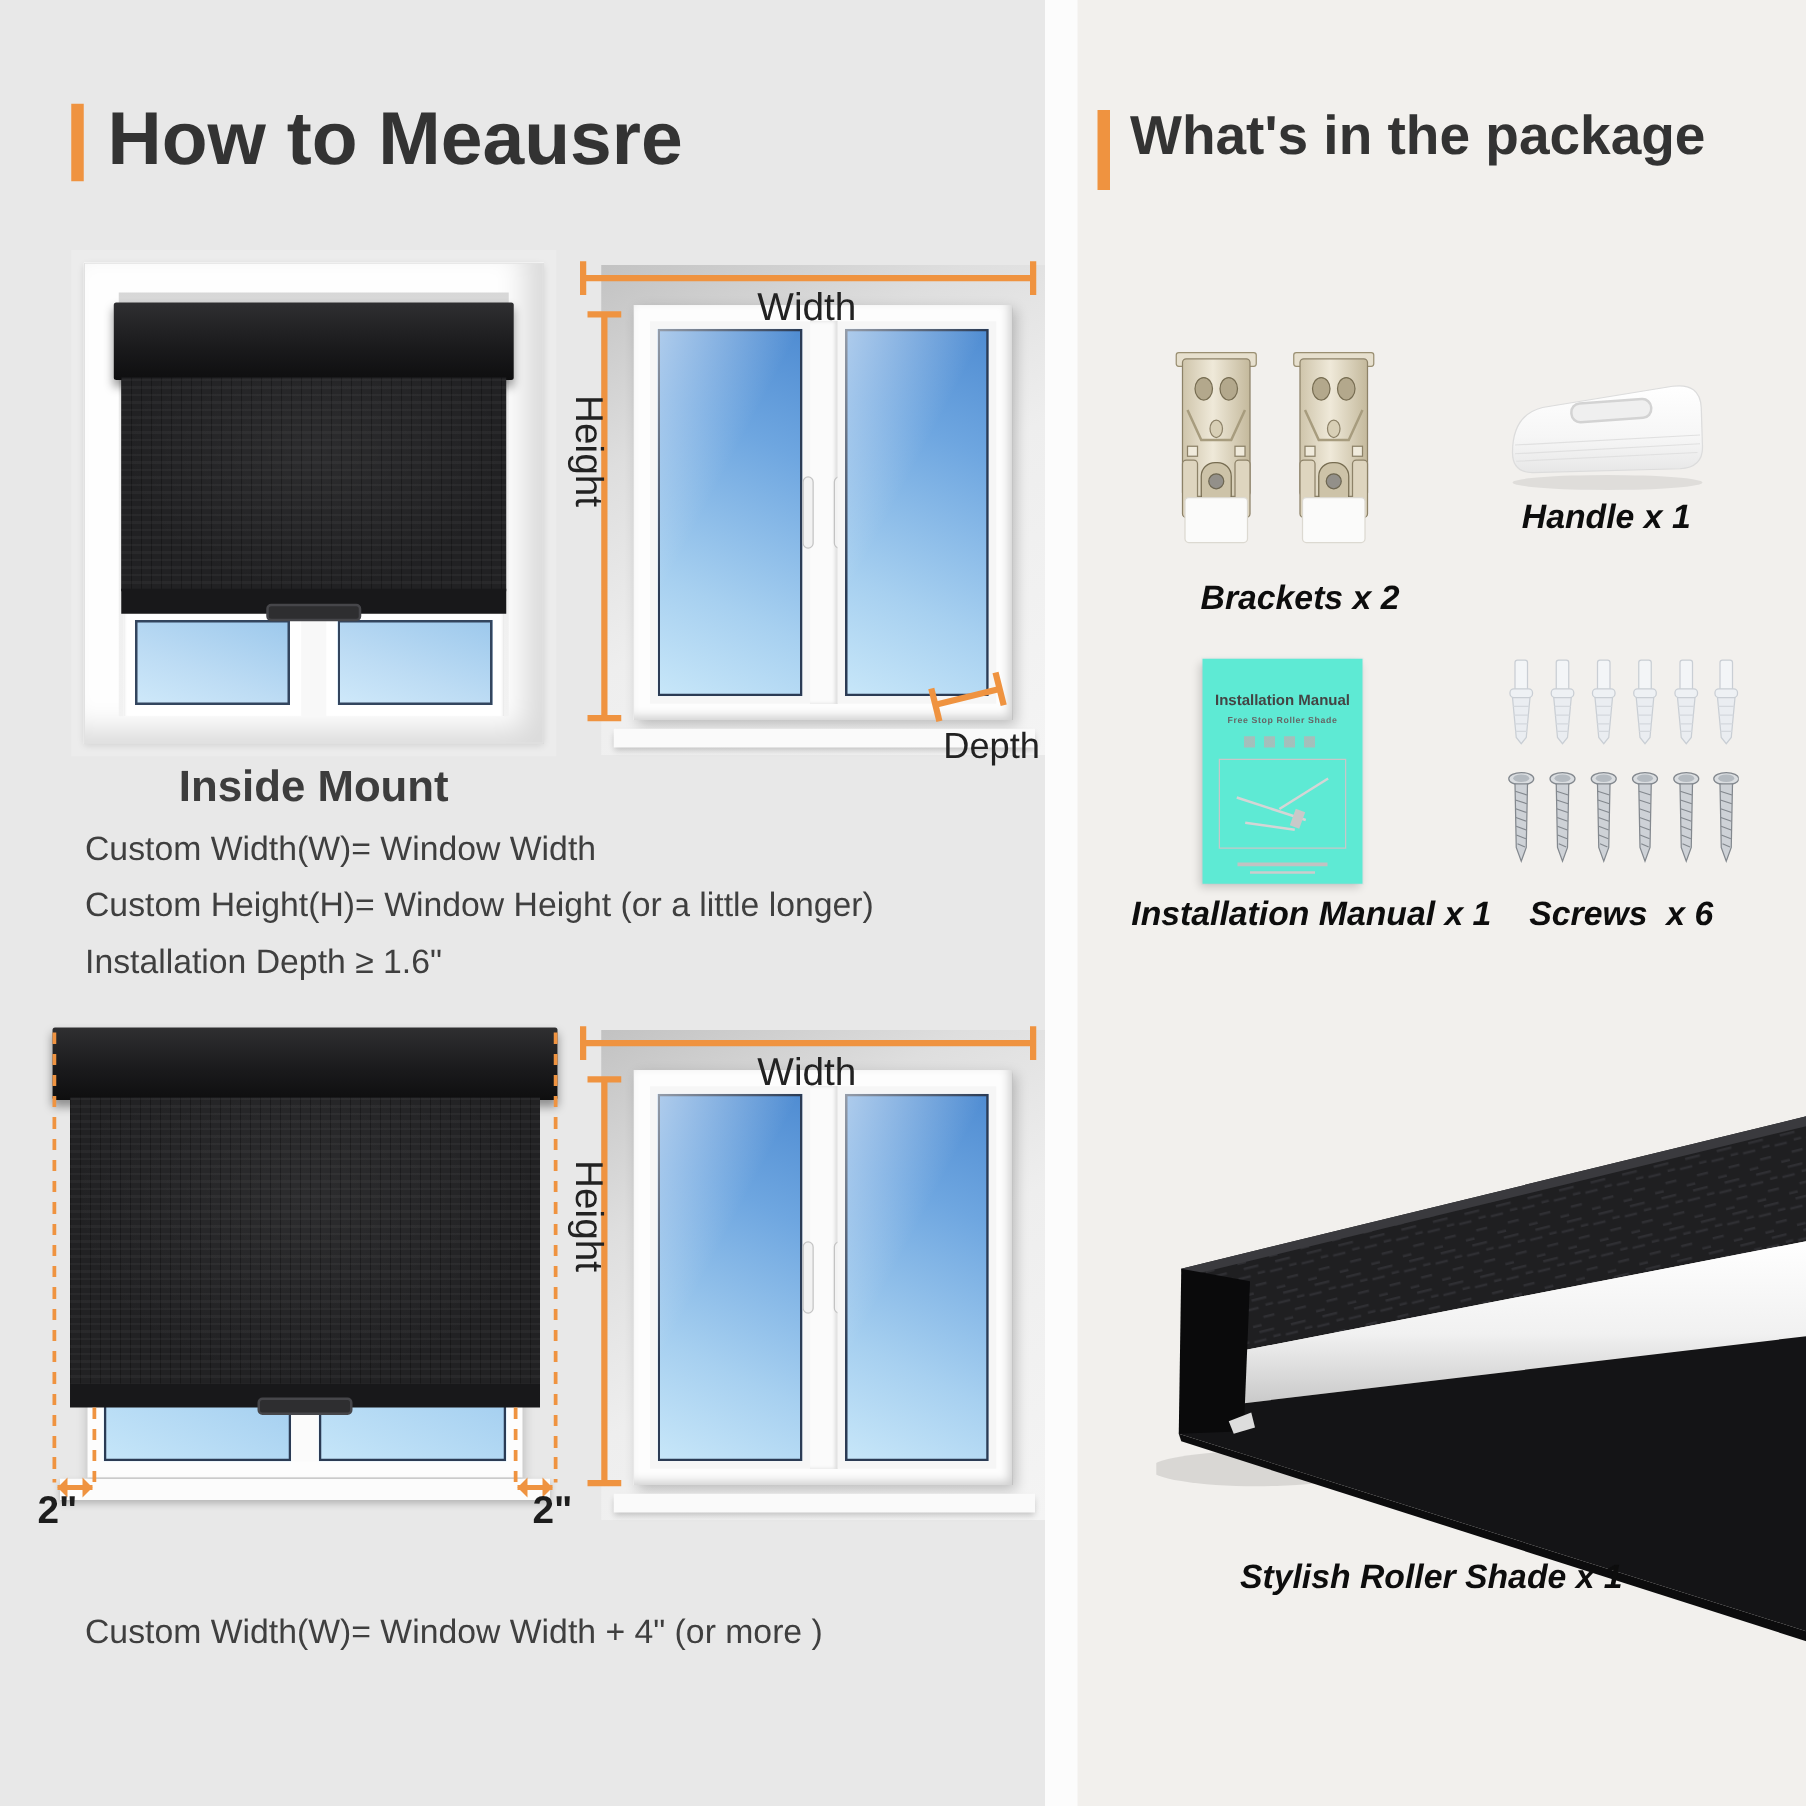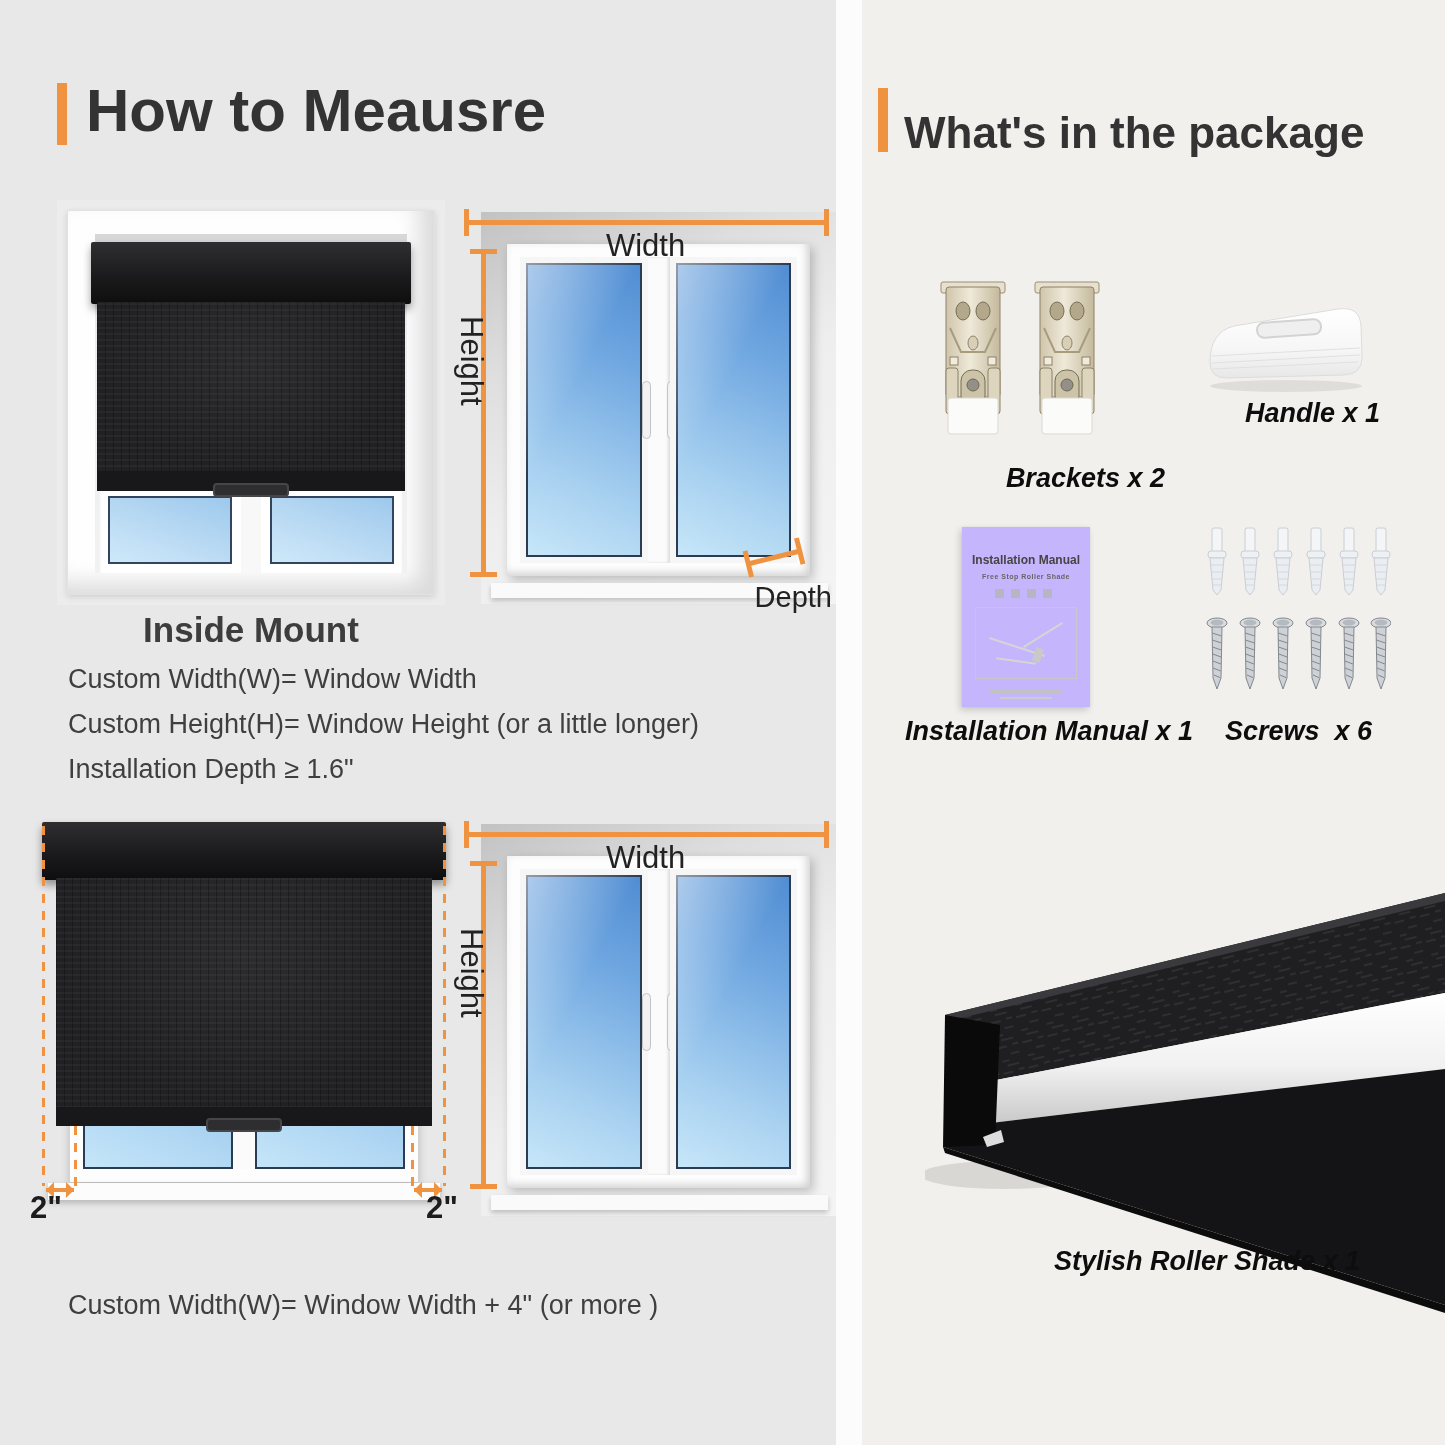--- a/index.html
+++ b/index.html
@@ -89,24 +89,24 @@
     background:linear-gradient(205deg,#5b93d4 0%,#8fc0ea 45%,#c6e6f9 100%);}
   .ow-mullion{width:22px;background:#fbfbfb;}
   .ow-sill{position:absolute;left:18px;right:18px;bottom:26px;height:17px;background:#fcfcfc;
     box-shadow:0 3px 6px rgba(0,0,0,.22);}
   .gap-label{position:absolute;bottom:0;font-size:31px;font-weight:bold;color:#1d1d1d;}
 
   
   .section-title{position:absolute;font-size:35px;font-weight:bold;color:#3d3d3d;text-align:center;}
   .spec-line{position:absolute;font-size:27px;color:var(--body-ink);white-space:pre;}
   .item-label{position:absolute;font-size:27px;font-weight:bold;font-style:italic;color:#0d0d0d;
-    text-align:right;white-space:pre;}
-
-  
-  .manual{position:absolute;background:#c4b5fd;
+    text-align:center;white-space:pre;}
+
+  
+  .manual{position:absolute;background:#5eead4;
     box-shadow:-2px 3px 7px rgba(0,0,0,.18),0 0 0 1px #ececec;}
   .manual-title{position:absolute;top:26px;left:0;right:0;text-align:center;
     font-size:12px;font-weight:bold;color:#444;}
   .manual-sub{position:absolute;top:46px;left:0;right:0;text-align:center;
     font-size:7px;font-weight:bold;color:#666;letter-spacing:.5px;}
   .manual-icons{position:absolute;top:62px;left:50%;transform:translateX(-50%);width:62px;height:9px;
     background:repeating-linear-gradient(90deg,#b5b5b5 0 9px,transparent 9px 16px);opacity:.8;}
   .manual-box{position:absolute;left:13px;right:13px;top:80px;height:72px;border:1px solid #c8c8c8;overflow:hidden;}
   .manual-box i{position:absolute;display:block;background:#d5d5d5;}
   .manual-bar1{position:absolute;bottom:14px;left:50%;transform:translateX(-50%);width:72px;height:3px;background:#c2c2c2;}
@@ -206,21 +206,21 @@
     <div class="wd-sill"></div>
     <div class="meas-h" style="left:10px;right:8px;top:22px;"></div>
     <div class="wd-wlabel">Width</div>
     <div class="meas-v" style="left:26px;top:52px;bottom:44px;"></div>
     <div class="wd-hlabel">Height</div>
   </div>
 
   <div class="spec-line" style="left:68px;top:1290px;">Custom Width(W)= Window Width + 4" (or more )</div>
 
   <div class="accent-bar" style="left:878px;top:88px;height:64px;"></div>
-  <div class="h1" style="left:904px;top:84px;font-size:44px;margin-top:24px;">What's in the package</div>
+  <div class="h1" style="left:904px;top:84px;font-size:44px;">What's in the package</div>
 
   <div class="photo" style="left:933px;top:276px;width:210px;height:182px;">
     <svg width="210" height="182" viewBox="0 0 210 182">
       <defs>
         <linearGradient id="met" x1="0" y1="0" x2="1" y2="0">
           <stop offset="0" stop-color="#cfc5ab"></stop>
             <stop offset=".45" stop-color="#efe9d9"></stop>
             <stop offset="1" stop-color="#c4b99c"></stop>
         </linearGradient>
         <g id="bracket">

